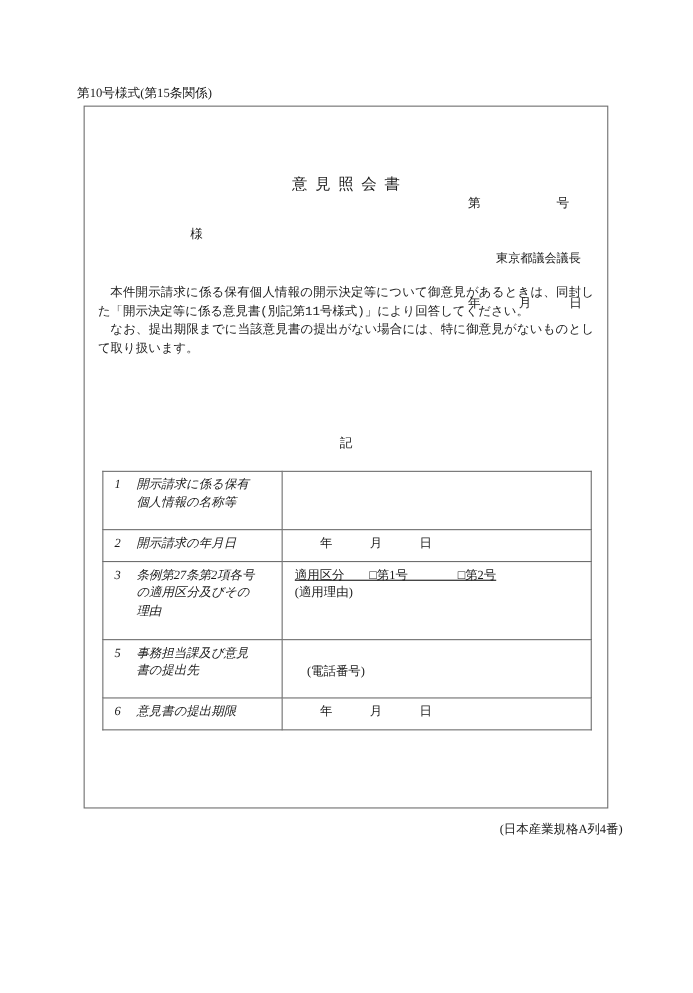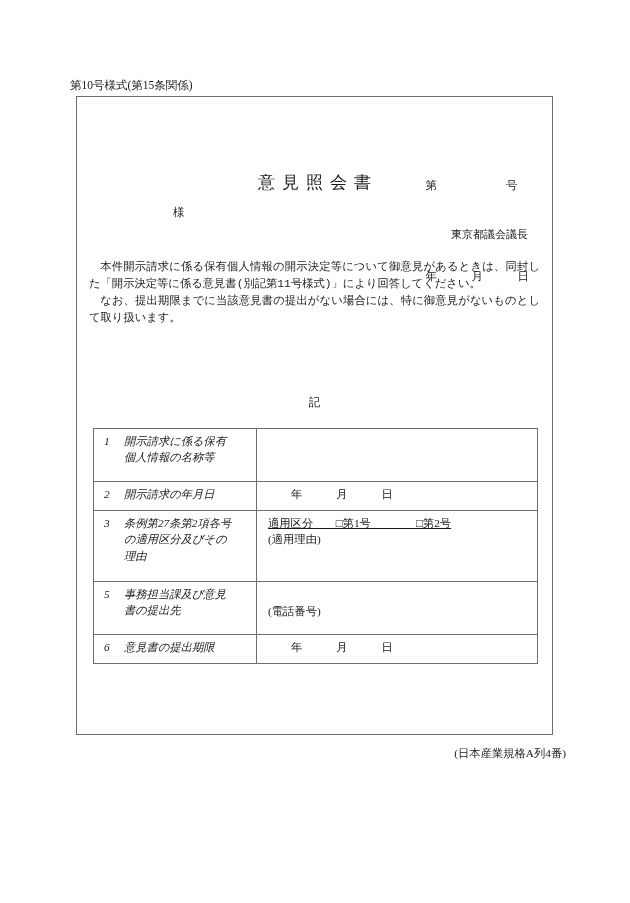--- a/index.html
+++ b/index.html
@@ -63,24 +63,23 @@
   }
   .docmeta div { white-space: pre; margin-top: 40px; }
 
   
   .doc-title {
     position: absolute;
     left: 0;
     right: 0;
     top: 62px;
     text-align: center;
-    font-size: 17px;
+    font-size: 14px;
     letter-spacing: 7px;
     text-indent: 7px;
-    margin-top: 12px;
   }
 
   
   .addressee {
     position: absolute;
     left: 96px;
     top: 108px;
     font-size: 11.5px;
   }
   .issuer {
@@ -158,21 +157,21 @@
     width: 108px;
   }
   .blank-cellinline {
     display: inline-block;
     width: 52px;
     border-bottom: 1px solid #3b3b3b;
     vertical-align: 2px;
   }
   .date-slot { white-space: pre; }
   .cbox { white-space: pre; text-decoration: underline; }
-  .tel-line { display:block; padding-top: 17px; }
+  .tel-line { display:block; padding-top: 17px; margin-left: 11px; }
 
   
   .footer-note {
     position: absolute;
     right: 64px;
     top: 746px;
     font-size: 11.3px;
   }
 </style>
 </head>

